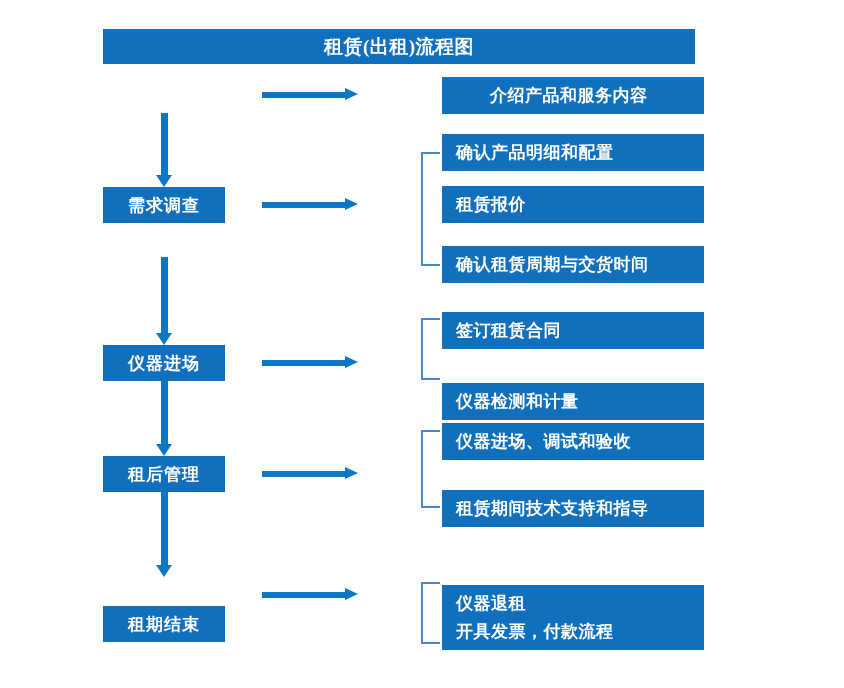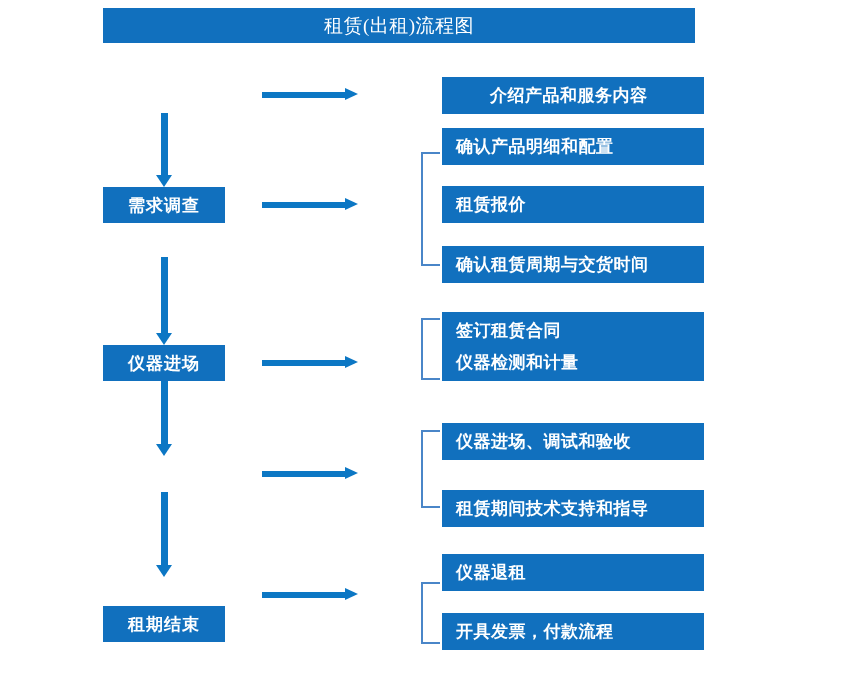--- a/index.html
+++ b/index.html
@@ -16,27 +16,27 @@
     width: 844px;
     height: 688px;
     background: #ffffff;
     overflow: hidden;
   }
 
   
   .title-bar {
     position: absolute;
     left: 103px;
-    top: 8px;
+    top: 29px;
     width: 592px;
     height: 35px;
     background: #1170BE;
     color: #ffffff;
     font-size: 19px;
-    font-weight: normal;
+    font-weight: bold;
     display: flex;
     align-items: center;
     justify-content: center;
     letter-spacing: 0.5px;
   }
 
   
   .node {
     position: absolute;
     background: #1170BE;
@@ -126,20 +126,21 @@
 </style>
 </head>
 <body>
 
 <div id="canvas">
 
   <div class="title-bar">租赁(出租)流程图</div>
 
   <div class="node left" style="top:187px;">需求调查</div>
   <div class="node left" style="top:345px;">仪器进场</div>
+  <div class="node left" style="top:456px;">租后管理</div>
   <div class="node left" style="top:606px;">租期结束</div>
 
   <div class="arrow-v" style="top:113px; height:74px;">
     <div class="shaft" style="height:62px;"></div>
     <div class="head"></div>
   </div>
   <div class="arrow-v" style="top:257px; height:88px;">
     <div class="shaft" style="height:76px;"></div>
     <div class="head"></div>
   </div>
@@ -172,26 +173,26 @@
     <div class="shaft"></div>
       <div class="head"></div>
   </div>
 
   <div class="bracket" style="left:421px; top:152px; height:114px;"></div>
   <div class="bracket" style="left:421px; top:318px; height:62px;"></div>
   <div class="bracket" style="left:421px; top:430px; height:78px;"></div>
   <div class="bracket" style="left:421px; top:582px; height:62px;"></div>
 
   <div class="node right" style="top:77px;padding-left:48px;">介绍产品和服务内容</div>
-  <div class="node right" style="top:128px;">确认产品明细和配置</div>
+  <div class="node right" style="top:134px;">确认产品明细和配置</div>
   <div class="node right" style="top:186px;">租赁报价</div>
   <div class="node right" style="top:246px;">确认租赁周期与交货时间</div>
 
   <div class="node right" style="top:312px;">签订租赁合同</div>
-  <div class="node right" style="top:344px;">仪器检测和计量</div>
+  <div class="node right" style="top:383px;">仪器检测和计量</div>
 
   <div class="node right" style="top:423px;">仪器进场、调试和验收</div>
   <div class="node right" style="top:490px;">租赁期间技术支持和指导</div>
 
-  <div class="node right" style="top:554px;">仪器退租</div>
+  <div class="node right" style="top:585px;">仪器退租</div>
   <div class="node right" style="top:613px;">开具发票，付款流程</div>
 
 </div>
 
 </body></html>

